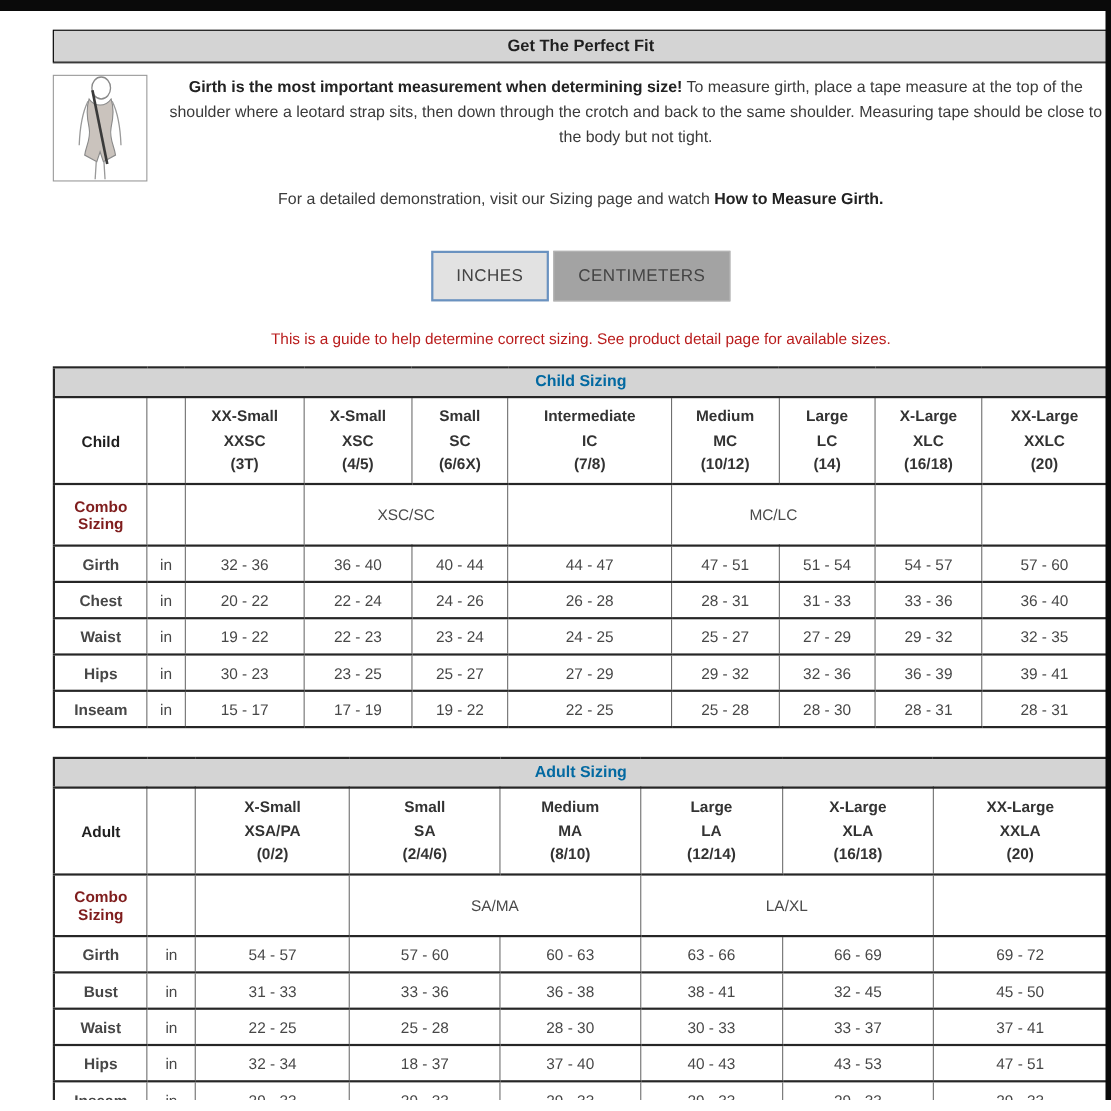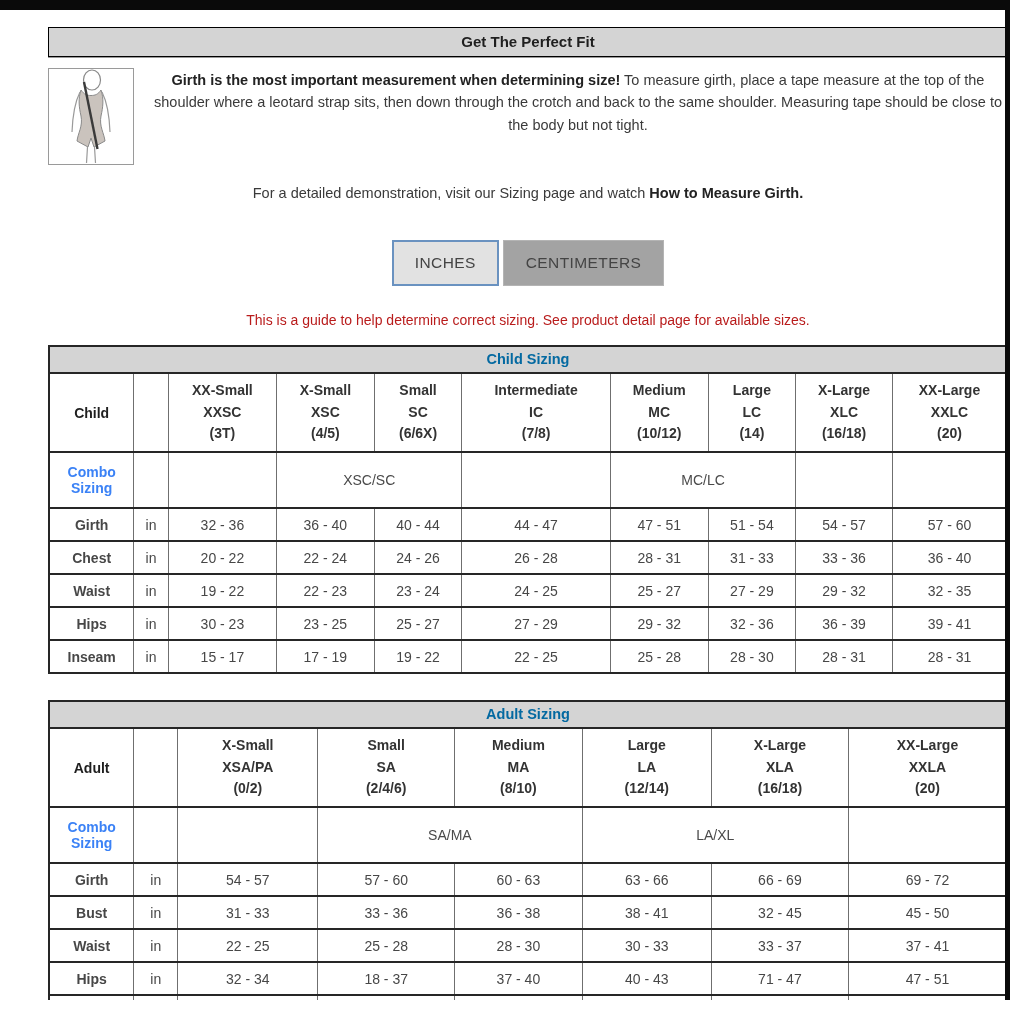--- a/index.html
+++ b/index.html
@@ -54,21 +54,21 @@
   .intro-text {
     flex: 1 1 auto;
     text-align: center;
     font-size: 14.5px;
     line-height: 1.55;
     color: #3a3a3a;
     padding: 1px 6px 0 6px;
   }
   .intro-text b, .demo-line b { color: #222; }
   .demo-line {
-    margin-top: 20px;
+    margin-top: 8px;
     text-align: center;
     font-size: 14.5px;
     color: #3a3a3a;
   }
   .unit-toggle {
     margin-top: 39px;
     text-align: center;
   }
   .unit-btn {
     display: inline-block;
@@ -124,21 +124,21 @@
   table.size-table .col-h {
     font-weight: bold;
     color: #333;
     line-height: 1.55;
   }
   table.size-table .lbl {
     font-weight: bold;
     color: #1f1f1f;
   }
   table.size-table .combo-row td { height: 56px; color: #4a4a4a; }
-  table.size-table .combo-row .lbl { color: #3b82f6; }
+  table.size-table .combo-row .lbl { color: #7f1d1d; }
   table.size-table .data-row td { height: 33px; color: #474747; }
   .adult-gap { height: 9px; }
 </style>
 </head>
 <body>
 
 <div class="page">
   <div class="top-bar"></div>
   <div class="right-edge"></div>
 
@@ -338,21 +338,21 @@
             <td>33 - 37</td>
             <td>37 - 41</td>
           </tr>
           <tr class="data-row">
             <td class="lbl">Hips</td>
             <td>in</td>
             <td>32 - 34</td>
             <td>18 - 37</td>
             <td>37 - 40</td>
             <td>40 - 43</td>
-            <td>71 - 47</td>
+            <td>43 - 53</td>
             <td>47 - 51</td>
           </tr>
           <tr class="data-row">
             <td class="lbl">Inseam</td>
             <td>in</td>
             <td>29 - 33</td>
             <td>29 - 33</td>
             <td>29 - 33</td>
             <td>29 - 33</td>
             <td>29 - 33</td>

